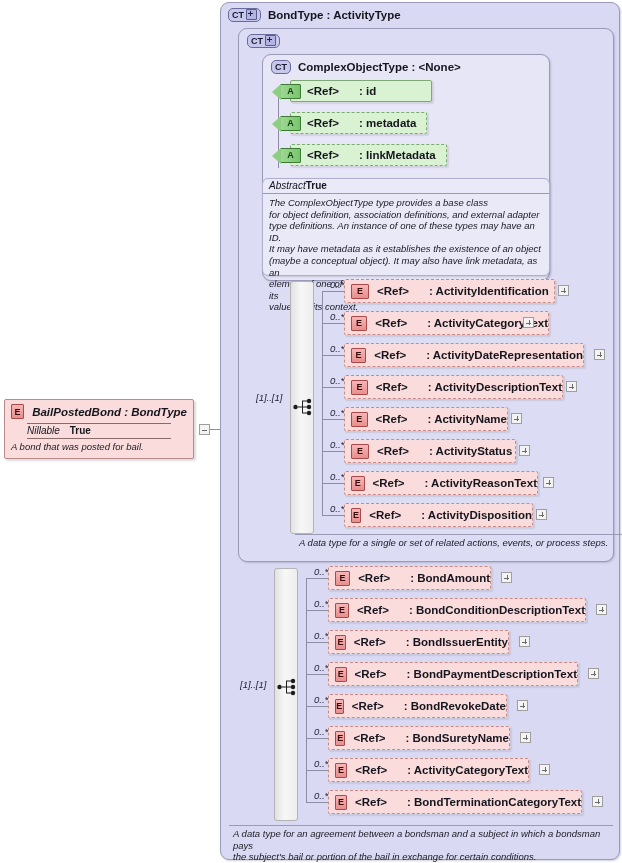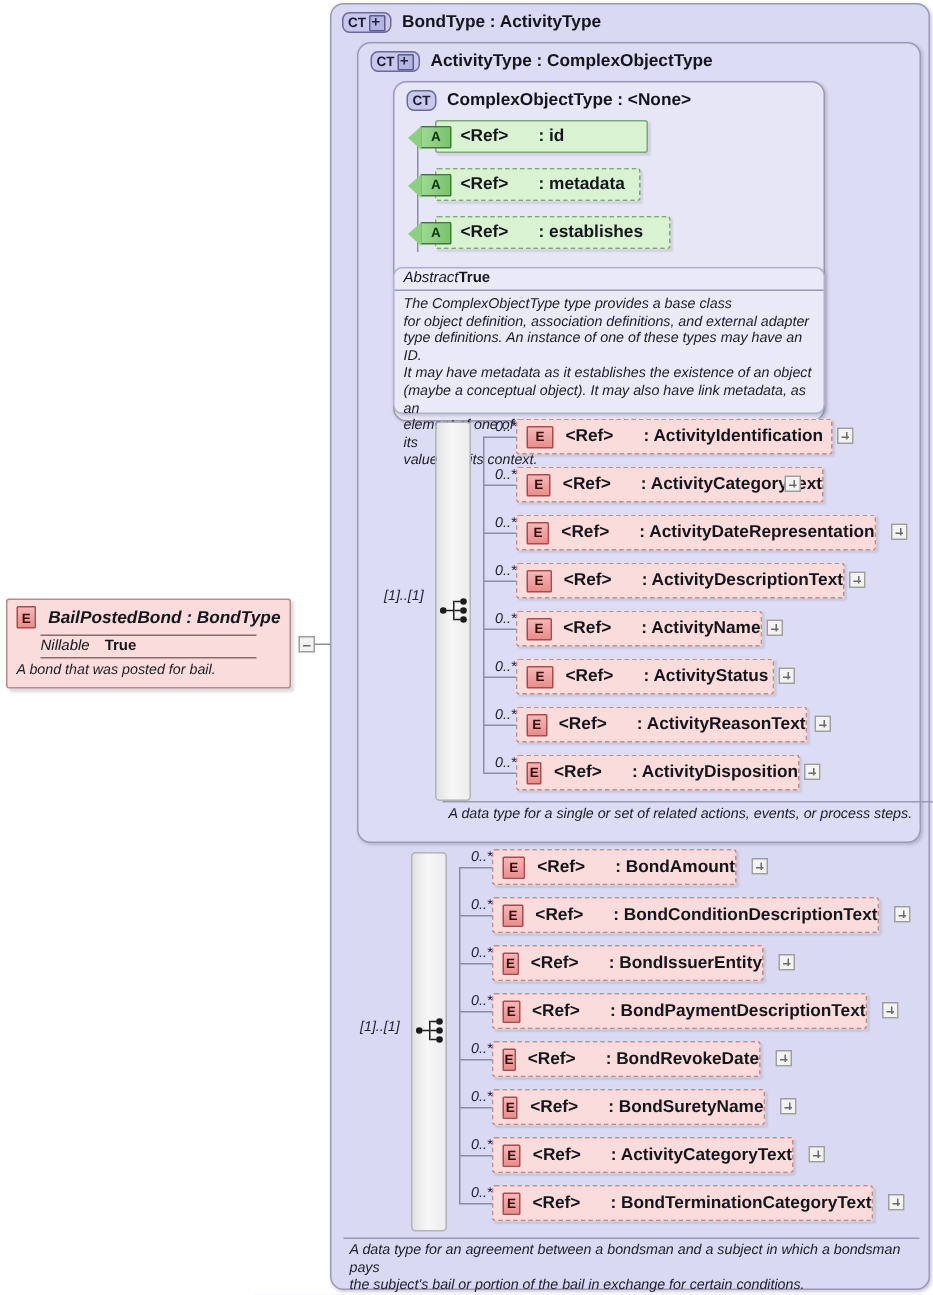--- a/index.html
+++ b/index.html
@@ -53,21 +53,20 @@
     font-weight: bold;
     color: #15151e;
   }
   .box-bondtype > .box-title { left: 7px; }
   .box-activitytype > .box-title { left: 8px; }
   .box-complexobj > .box-title { left: 8px; }
 
   
   .ct-badge {
     display: inline-flex;
-    align-items: center;
     gap: 2px;
     background: #c8c8ec;
     border: 1px solid #6a6a99;
     border-radius: 5px;
     padding: 0px 3px;
     height: 14px;
     box-sizing: border-box;
     font-size: 9px;
     font-weight: bold;
     font-family: "Liberation Sans", sans-serif;
@@ -329,21 +328,20 @@
   <div class="footer-annot" style="left:8px; top:822px; width:384px;">A data type for an agreement between a bondsman and a subject in which a bondsman pays
 the subject's bail or portion of the bail in exchange for certain conditions.</div>
 </div>
 
 <div class="typebox box-activitytype">
   <div class="box-title">
     <span class="ct-badge">
       <span>CT</span>
         <span class="ct-plus"></span>
     </span>
-    <span>ActivityType : ComplexObjectType</span>
   </div>
   <div class="footer-annot" style="left:8px; top:505px; width:358px;margin-left:48px;">A data type for a single or set of related actions, events, or process steps.</div>
 </div>
 
 <div class="typebox box-complexobj">
   <div class="box-title">
     <span class="ct-badge">
       <span>CT</span>
     </span>
     <span>ComplexObjectType : &lt;None&gt;</span>
@@ -363,21 +361,21 @@
 
 <div class="attr-row" style="left:290px; top:112px; width:137px;">
   <span class="a-badge">A</span>
   <span class="row-label row-ref">&lt;Ref&gt;</span>
   <span class="row-label">: metadata</span>
 </div>
 
 <div class="attr-row" style="left:290px; top:144px; width:157px;">
   <span class="a-badge">A</span>
   <span class="row-label row-ref">&lt;Ref&gt;</span>
-  <span class="row-label">: establishes</span>
+  <span class="row-label">: linkMetadata</span>
 </div>
 
 <div class="annot-panel" style="left:262px; top:178px; width:288px; height:98px;">
   <div class="prop-line">
     <span class="prop-key">Abstract</span>
     <span class="prop-val">True</span>
   </div>
   <div class="annot-text">The ComplexObjectType type provides a base class
 for object definition, association definitions, and external adapter
 type definitions. An instance of one of these types may have an ID.

